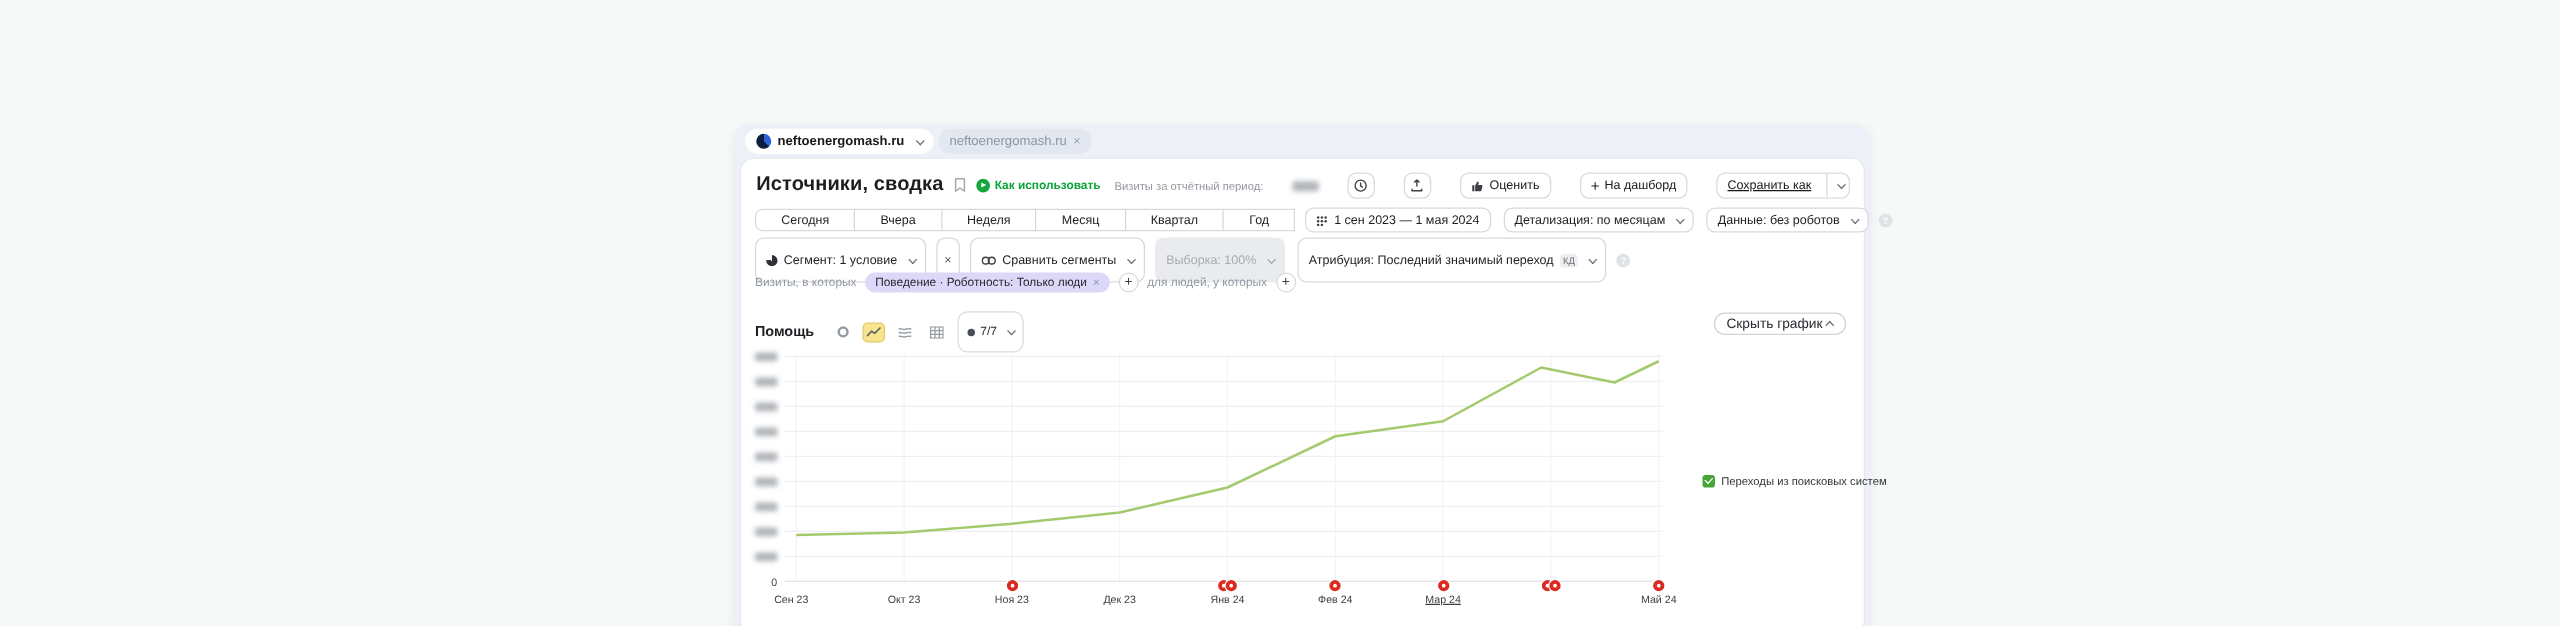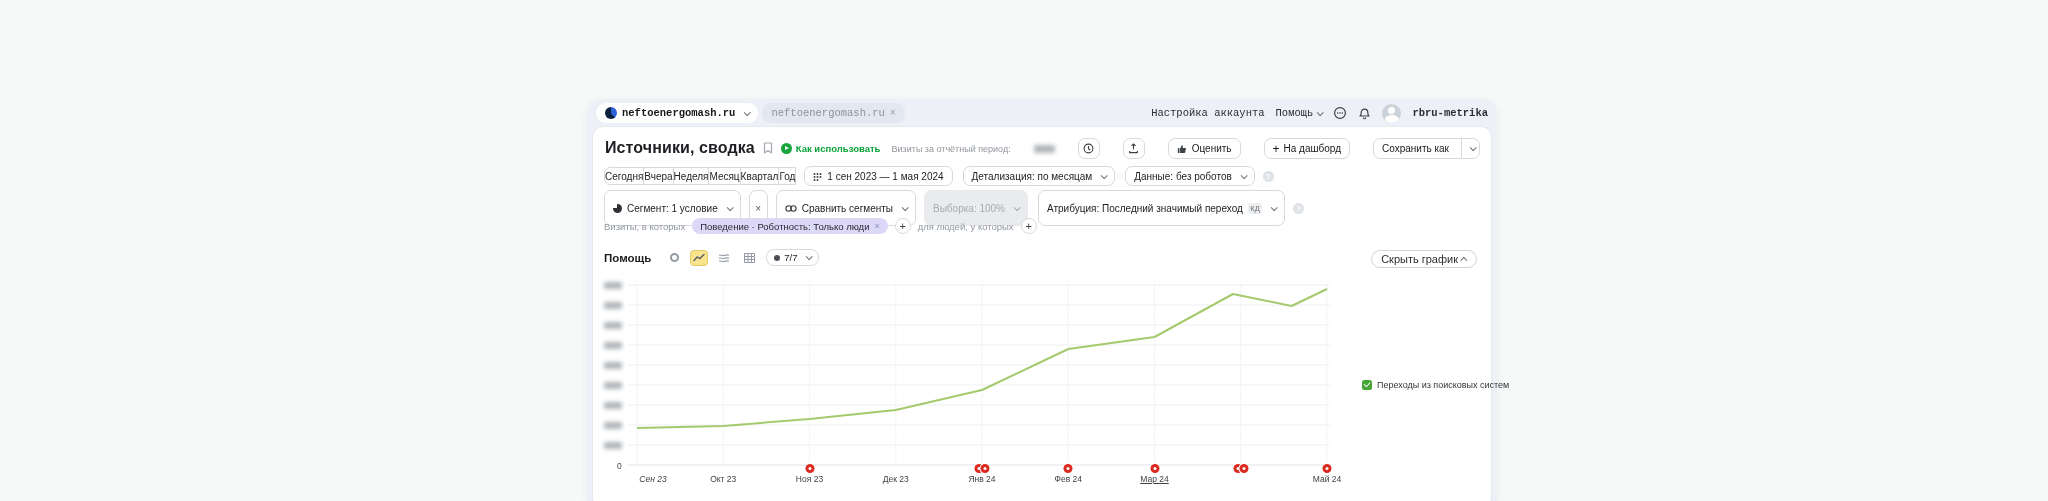--- a/index.html
+++ b/index.html
@@ -7,21 +7,21 @@
   body { background:#f7f8f8; font-family:"Liberation Sans","DejaVu Sans",sans-serif; color:#1c1e21; }
   .stage { position:relative; width:2048px; height:501px; }
 
   
   .panel { position:absolute; left:587px; top:99px; width:910px; height:402px;
            background:#edf0f6; border-radius:14px 14px 0 0;
            box-shadow:0 2px 8px rgba(40,60,90,.06); }
 
   
   .topbar { position:absolute; left:0; top:0; width:100%; height:28px;
-            display:flex; align-items:center; padding:0 9px;font-family:Liberation Mono, monospace; }
+            display:flex; align-items:center; padding:0 9px; }
   .counter-pill { display:flex; align-items:center; gap:5px; background:#fff;
             border-radius:11px; height:20px; padding:0 9px; font-size:10.5px; font-weight:bold;
             color:#17191c; cursor:pointer; }
   .favicon { width:12px; height:12px; border-radius:50%;
             background:conic-gradient(#2b62d9 0 38%, #0d1f3e 38% 100%); flex:0 0 auto; }
   .tab { display:flex; align-items:center; gap:5px; background:#e2e7f0; border-radius:9px;
             height:20px; padding:0 9px; margin-left:4px; font-size:10.5px; color:#8b94a1; cursor:pointer; }
   .tabx { font-size:10px; color:#9aa2af; }
   .top-right { margin-left:auto; display:flex; align-items:center; gap:11px;
             font-size:10.5px; color:#2a2d31; }
@@ -49,29 +49,29 @@
 
   
   .actions { position:absolute; right:11px; top:11px; display:flex; align-items:center; gap:23px; height:21px; }
   .muted { font-size:9px; color:#93989e; white-space:nowrap; }
   .blur-box { background:#8f959c; border-radius:2px; filter:blur(2px); opacity:.7; }
   .v-blur { width:21px; height:8px; }
   .btn { display:flex; align-items:center; gap:4px; background:#fff; border:1px solid #d7dadd;
          border-radius:7px; height:21px; padding:0 8px; font-size:10px; color:#17191c;
          cursor:pointer; white-space:nowrap; }
   .iconbtn { width:22px; padding:0; justify-content:center; }
-  .split { padding:0; overflow:hidden; }
+  .split { padding:0; overflow:hidden;text-decoration:underline; }
   .split .main { padding:0 8px; display:flex; align-items:center; height:100%; }
   .split .dd { width:18px; height:100%; display:flex; align-items:center; justify-content:center;
                border-left:1px solid #d7dadd; }
 
   
   .row { position:absolute; left:11px; display:flex; align-items:center; }
   .row-periods { top:39px; }
-  .seg-btn { background:#fff; border:1px solid #d7dadd; height:18px; padding:0 0;
+  .seg-btn { background:#fff; border:1px solid #d7dadd; height:18px; padding:0 20px;
              font-size:10px; display:flex; align-items:center; cursor:pointer; margin-left:-1px; white-space:nowrap; }
   .seg-btn:first-child { border-radius:6px 0 0 6px; margin-left:0; }
   .seg-btn:last-child { border-radius:0 6px 6px 0; }
   .gap8 { width:8px; } .gap10 { width:10px; }
   .pillbtn { display:flex; align-items:center; gap:5px; background:#fff; border:1px solid #d7dadd;
              border-radius:7px; height:20px; padding:0 8px; font-size:10px; cursor:pointer; white-space:nowrap; }
   .h19 { height:36px; }
   .q-circle { width:11px; height:11px; border-radius:50%; background:#dfe2e6; color:#fff; font-size:7.5px;
               font-weight:bold; display:flex; align-items:center; justify-content:center; margin-left:8px; }
   .row-segments { top:63px; }
@@ -86,21 +86,21 @@
           display:flex; align-items:center; justify-content:center; font-size:11px; color:#3c4044; cursor:pointer; }
 
   
   .row-chart-head { top:122px; }
   .metric-title { font-size:11.5px; font-weight:bold; }
   .chart-icons { display:flex; align-items:center; gap:7px; margin-left:14px; }
   .cicon { width:18px; height:16px; border-radius:4px; display:flex; align-items:center; justify-content:center; cursor:pointer; }
   .cicon.sel { background:#f8e48c; border:1px solid #e2c967; }
   .donut { width:9px; height:9px; border:2.4px solid #959ba3; border-radius:50%; }
   .metric-pill { display:flex; align-items:center; gap:4px; border:1px solid #d7dadd; border-radius:8px;
-          height:17px; padding:0 7px; font-size:9.5px; cursor:pointer; margin-left:8px; }
+          height:33px; padding:0 7px; font-size:9.5px; cursor:pointer; margin-left:8px; }
   .dot-icon { width:6px; height:6px; border-radius:50%; background:#4a4f55; }
   .hide-chart { position:absolute; right:14px; top:123px; display:flex; align-items:center;
           border:1px solid #d0d3d7; border-radius:9px; height:18px; padding:0 9px; font-size:11px;
           color:#2a2d31; cursor:pointer; background:#fff; white-space:nowrap; }
 
   
   .chart-svg { position:absolute; left:35px; top:156px; }
   .ylab-blur { position:absolute; height:7px; width:18px; }
   .zero-label { position:absolute; font-size:8.5px; color:#44474b; }
   .xlab { position:absolute; transform:translateX(-50%); font-size:8.5px; color:#3c3f43; white-space:nowrap; }
@@ -126,36 +126,20 @@
 
     <div class="topbar">
       <div class="counter-pill">
         <span class="favicon"></span>
         <span>neftoenergomash.ru</span>
         <span class="chev"></span>
       </div>
       <div class="tab">
         <span>neftoenergomash.ru</span>
         <span class="tabx">×</span>
-      </div>
-      <div class="top-right">
-        <span>Настройка аккаунта</span>
-        <span><span>Помощь</span><span class="chev"></span></span>
-        <svg class="ic" width="14" height="14" viewBox="0 0 14 14">
-          <circle cx="7" cy="7" r="5.4" fill="none" stroke="#3c4044" stroke-width="1.2"></circle>
-          <circle cx="4.7" cy="7" r=".8" fill="#3c4044"></circle>
-            <circle cx="7" cy="7" r=".8" fill="#3c4044"></circle>
-            <circle cx="9.3" cy="7" r=".8" fill="#3c4044"></circle>
-        </svg>
-        <svg class="ic" width="13" height="14" viewBox="0 0 13 14">
-          <path d="M2 10c1.1-.9 1.2-2.6 1.2-3.6a3.3 3.3 0 016.6 0c0 1 .1 2.7 1.2 3.6z" fill="none" stroke="#3c4044" stroke-width="1.2" stroke-linejoin="round"></path>
-          <path d="M5.3 11.6a1.2 1.2 0 002.4 0" fill="none" stroke="#3c4044" stroke-width="1.1"></path>
-        </svg>
-        <span class="avatar"></span>
-        <span class="uname">rbru-metrika</span>
       </div>
     </div>
 
     <div class="card">
 
       <div class="title-row">
         <span class="page-title">Источники, сводка</span>
         <svg class="ic" width="10" height="12" viewBox="0 0 10 12">
           <path d="M1.5 1h7v10L5 8.4 1.5 11z" fill="none" stroke="#a3a9b0" stroke-width="1.2" stroke-linejoin="round"></path>
         </svg>
@@ -340,21 +324,21 @@
     <span class="blur-box ylab-blur" style="left: 11px; top: 314.5px;"></span>
         <span class="blur-box ylab-blur" style="left: 11px; top: 294.5px;"></span>
         <span class="blur-box ylab-blur" style="left: 11px; top: 274.5px;"></span>
         <span class="blur-box ylab-blur" style="left: 11px; top: 254.5px;"></span>
         <span class="blur-box ylab-blur" style="left: 11px; top: 234.5px;"></span>
         <span class="blur-box ylab-blur" style="left: 11px; top: 214.5px;"></span>
         <span class="blur-box ylab-blur" style="left: 11px; top: 194.5px;"></span>
         <span class="blur-box ylab-blur" style="left: 11px; top: 174.5px;"></span>
         <span class="blur-box ylab-blur" style="left: 11px; top: 154.5px;"></span>
         <span class="zero-label" style="left: 24px; top: 334px;">0</span>
-        <span class="xlab" style="left: 60px; top: 347px; font-style: italic;">Сен 23</span>
+        <span class="xlab" style="left: 40px; top: 347px;">Сен 23</span>
         <span class="xlab" style="left: 130.25px; top: 347px;">Окт 23</span>
         <span class="xlab" style="left: 216.5px; top: 347px;">Ноя 23</span>
         <span class="xlab" style="left: 302.75px; top: 347px;">Дек 23</span>
         <span class="xlab" style="left: 389px; top: 347px;">Янв 24</span>
         <span class="xlab" style="left: 475.25px; top: 347px;">Фев 24</span>
         <span class="xlab" style="left: 561.5px; top: 347px; text-decoration: underline;">Мар 24</span>
         <span class="xlab" style="left: 647.75px; top: 347px; margin-top: 41px;">Апр 24</span>
         <span class="xlab" style="left: 734px; top: 347px;">Май 24</span>
         <span class="badge-wrap" style="left: 216.5px; top: 337px;">
           <span class="rbadge"></span>

